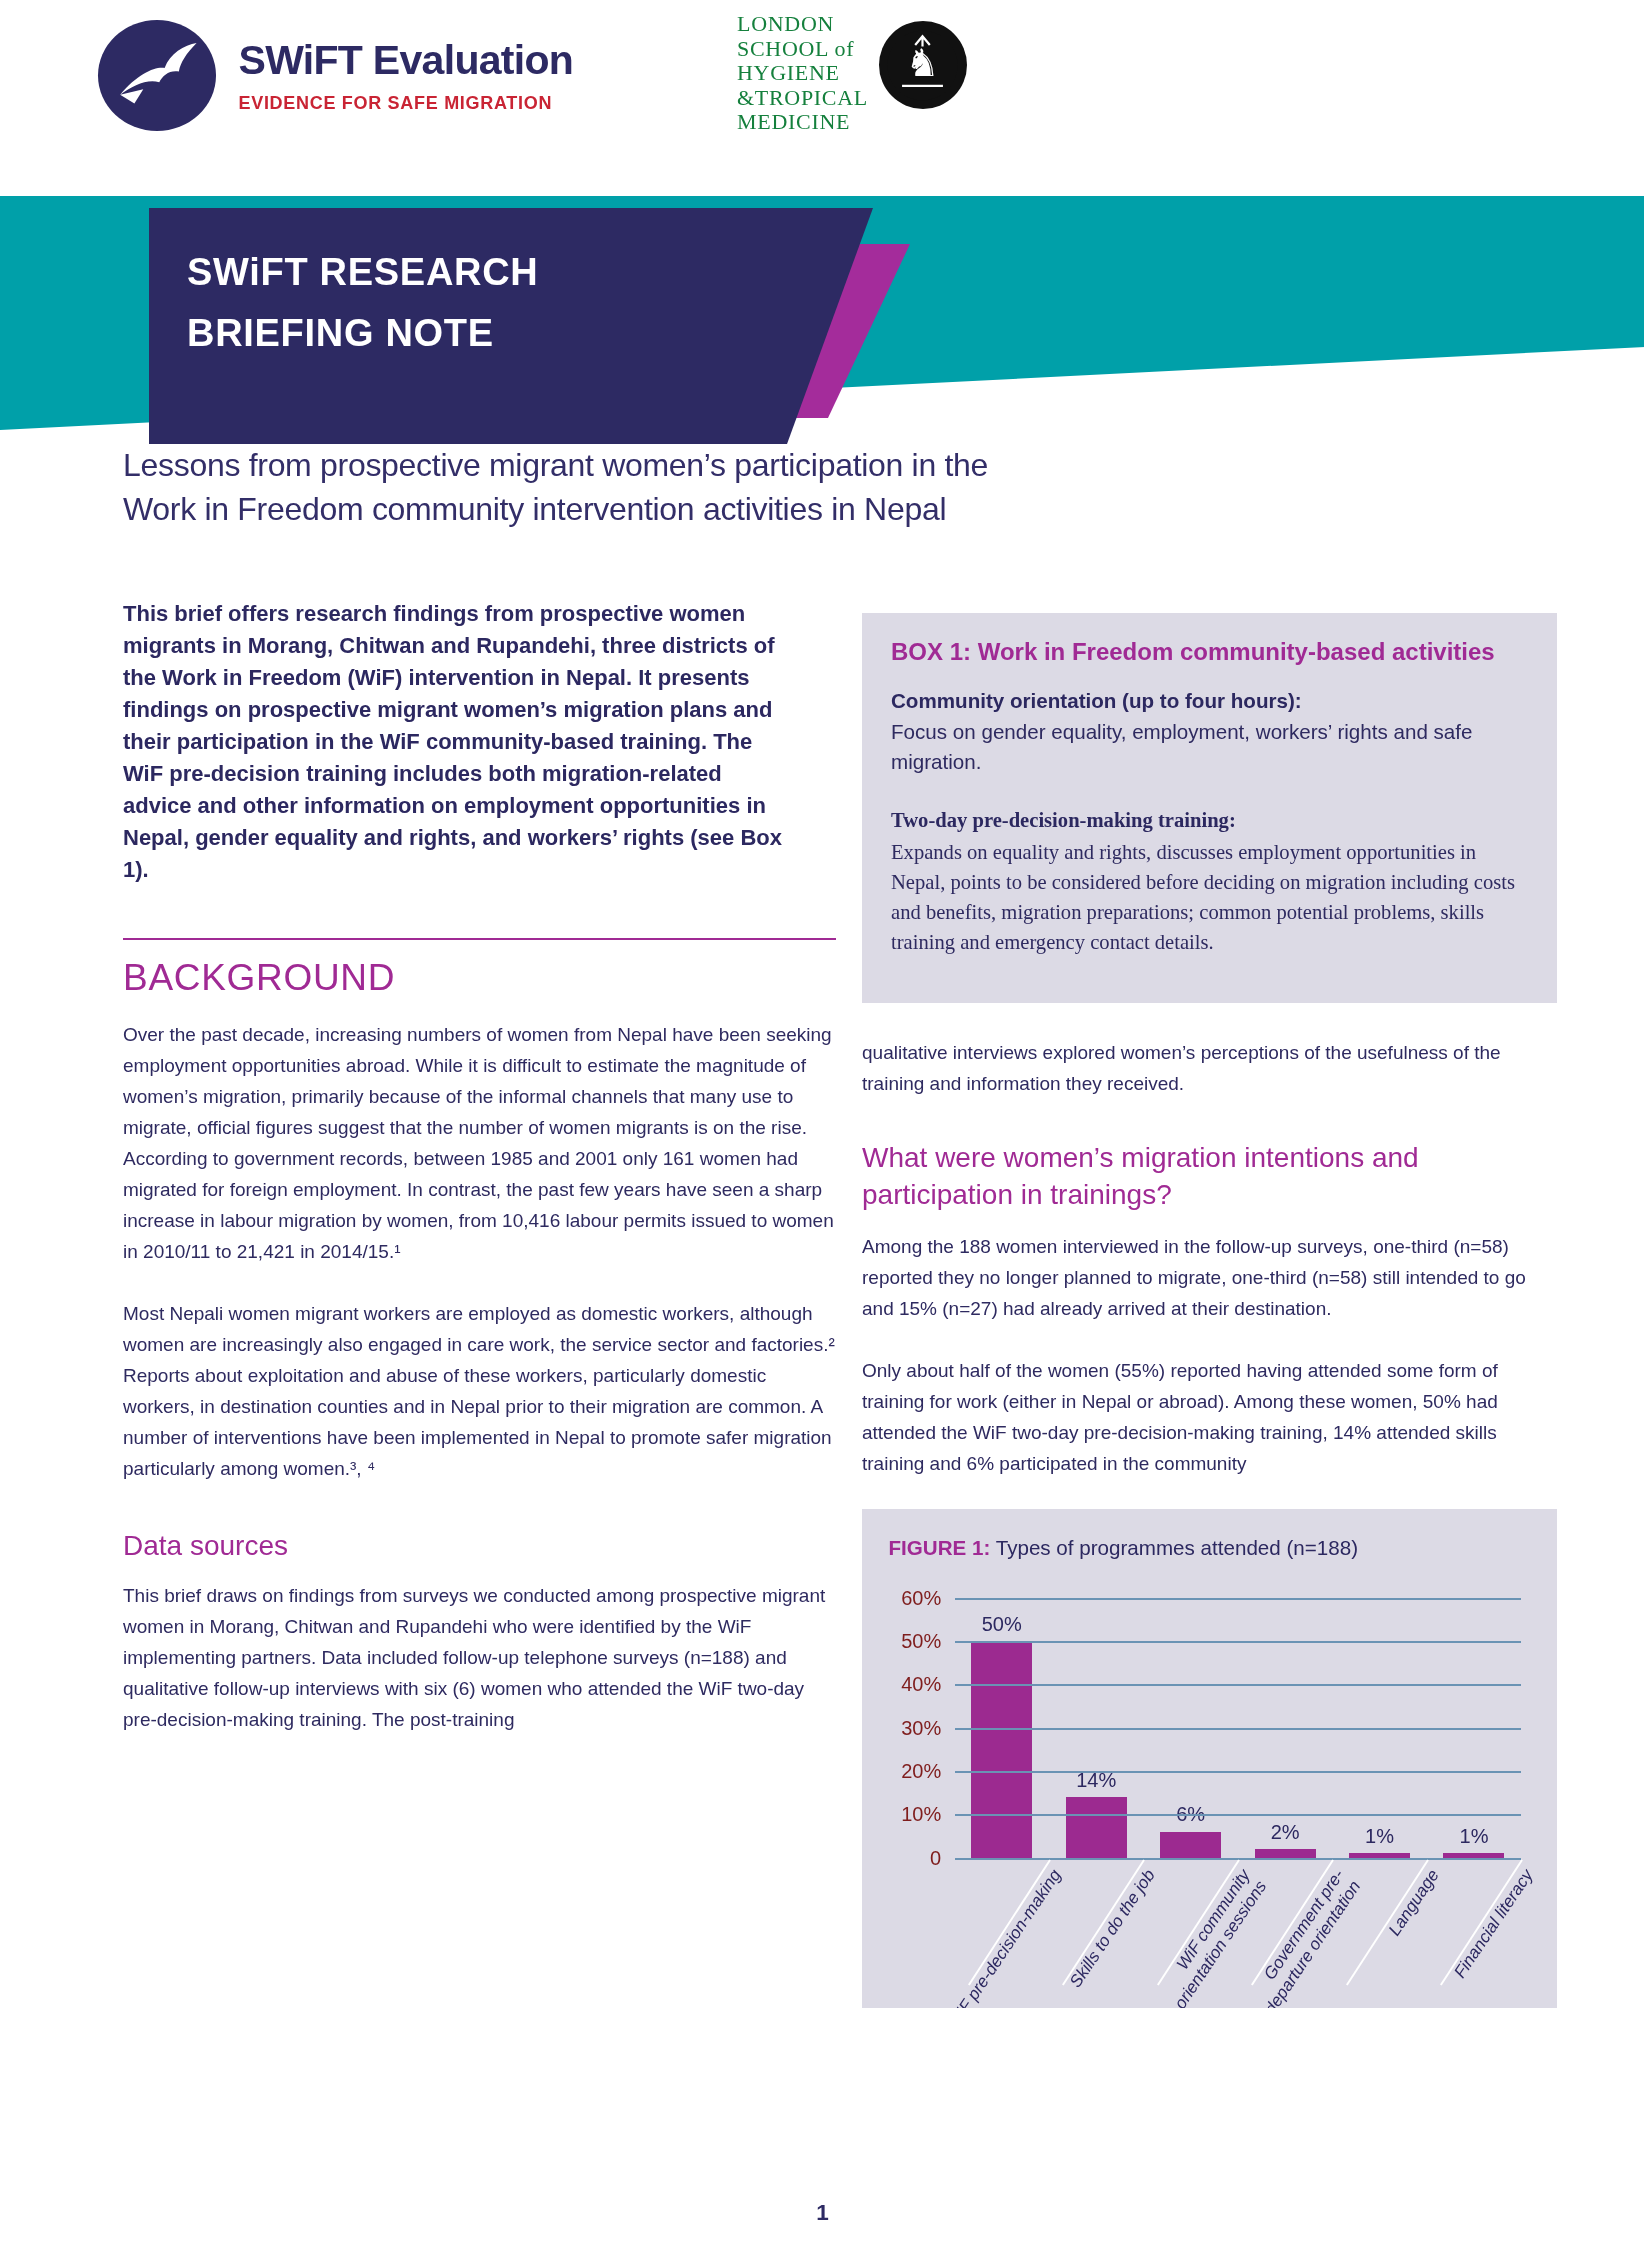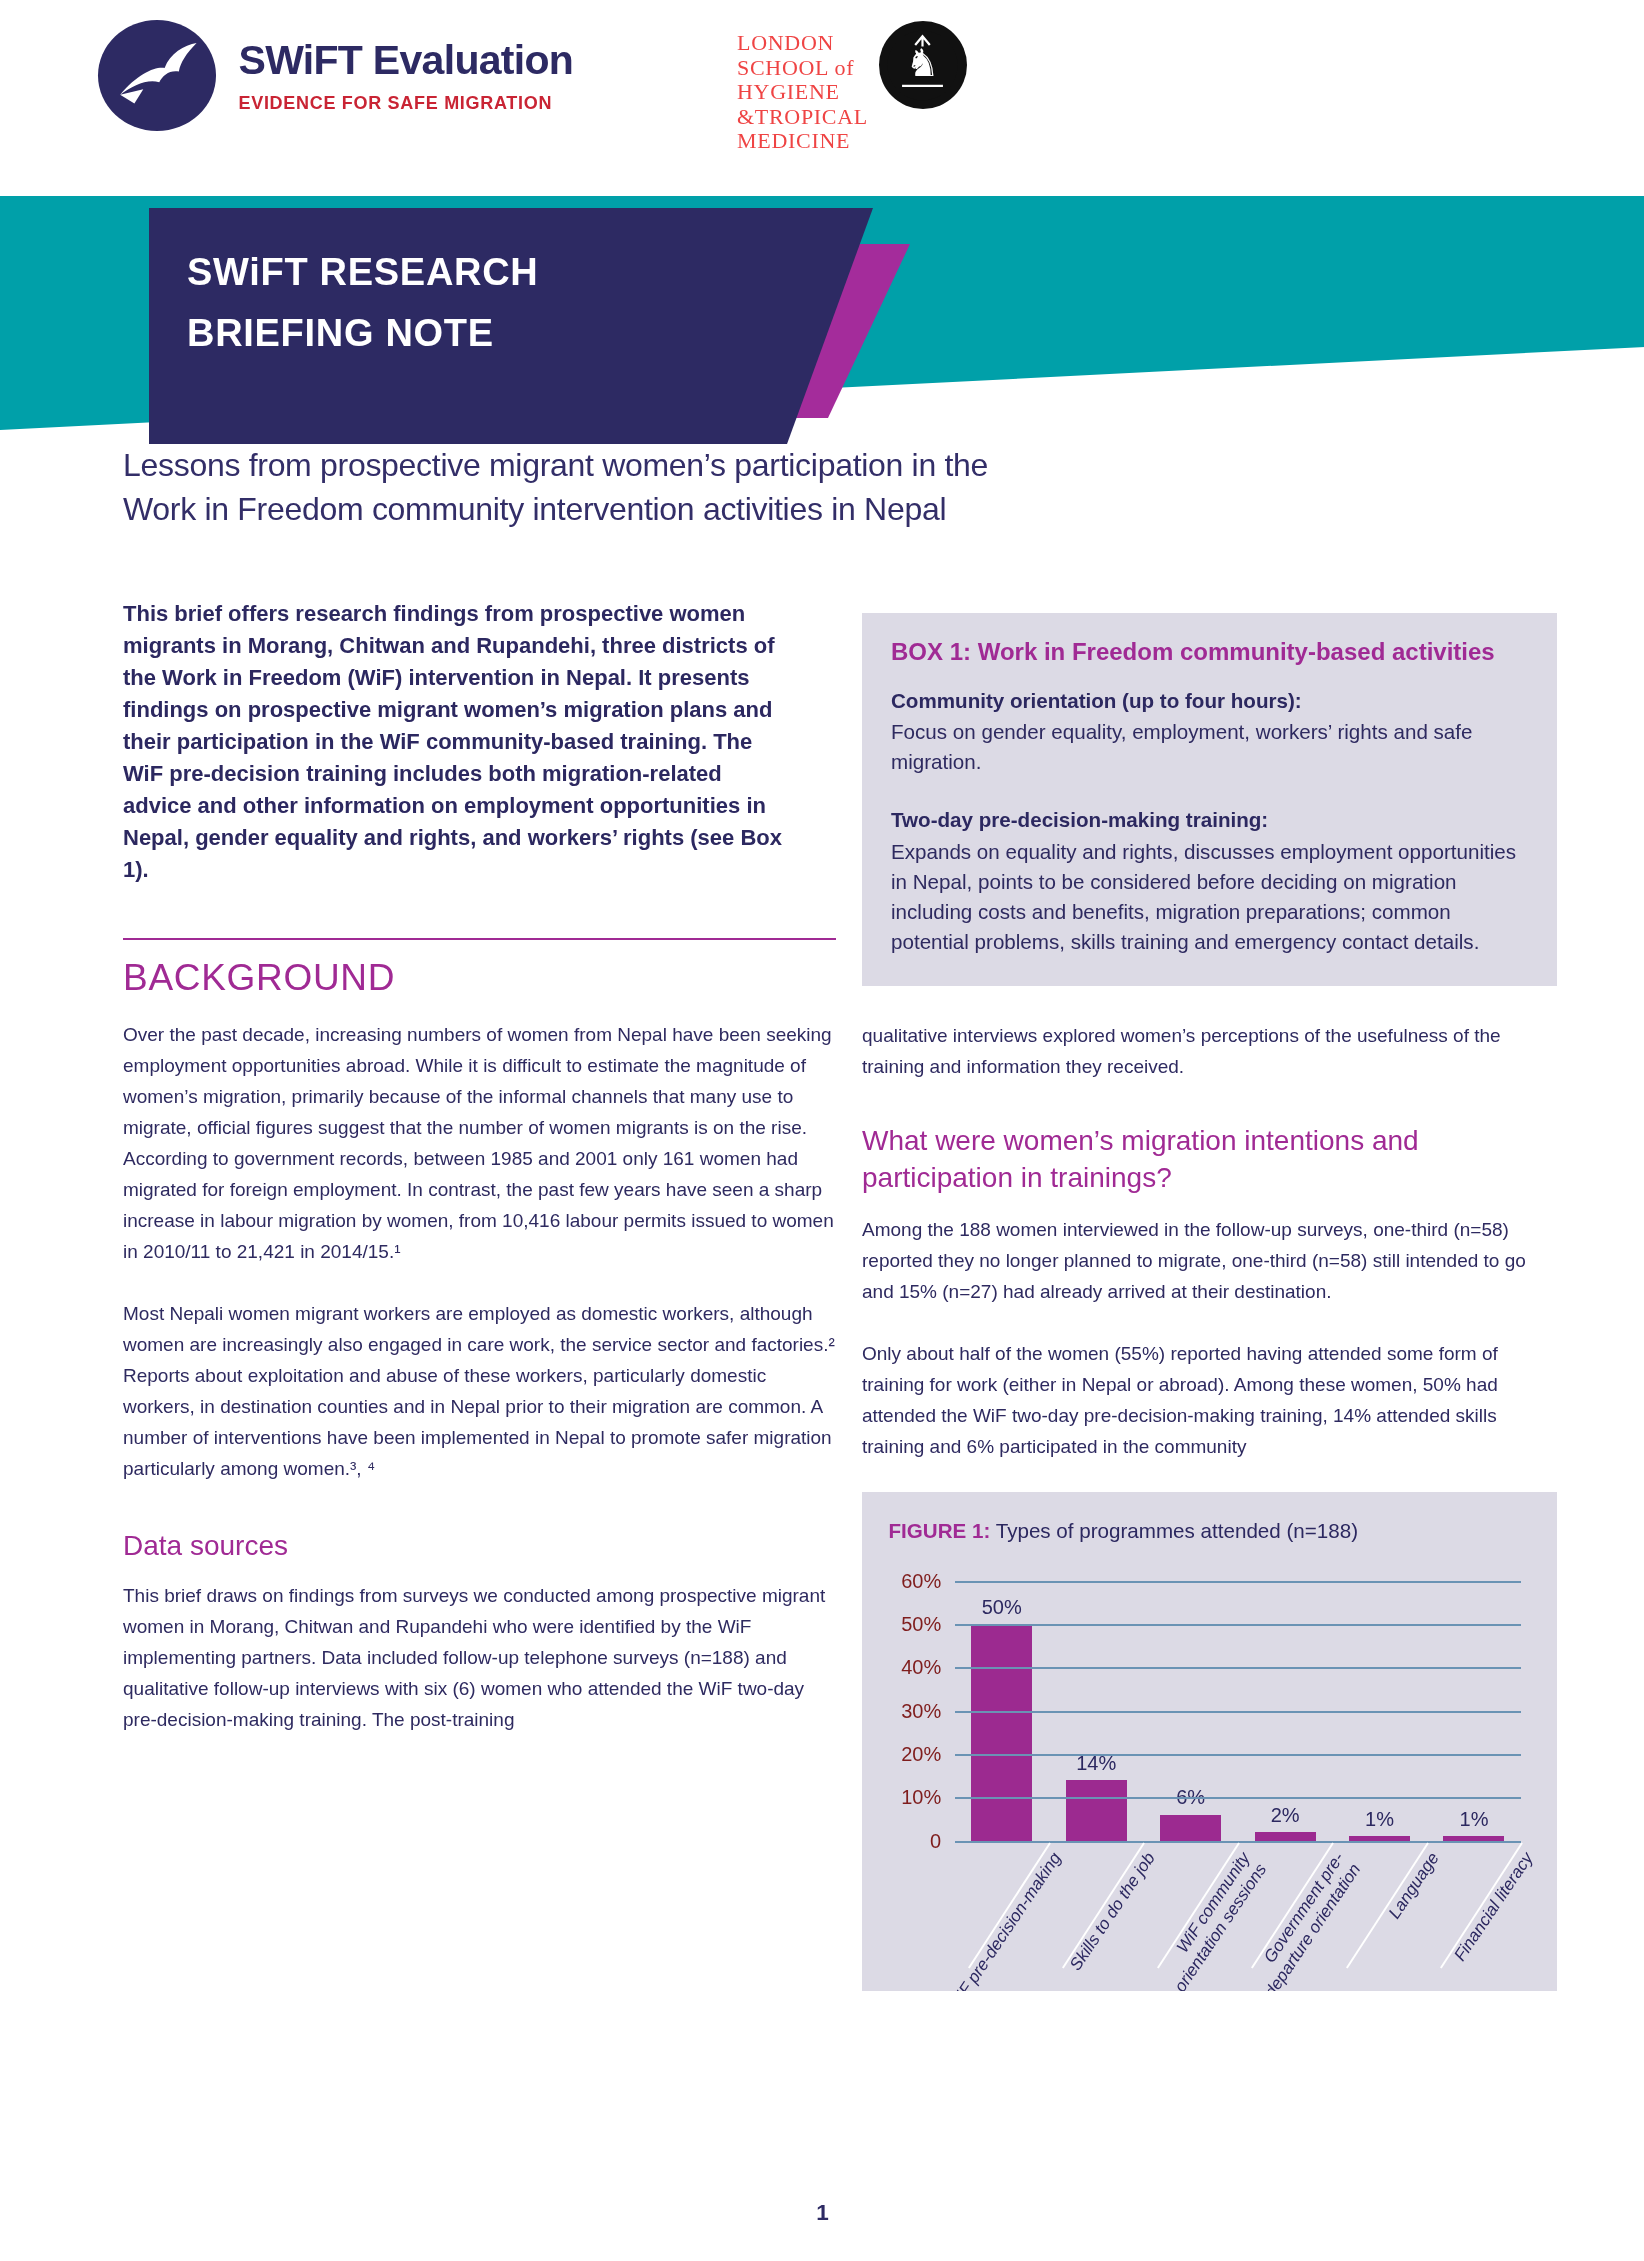--- a/index.html
+++ b/index.html
@@ -15,21 +15,21 @@
   
   .swift-logo{position:absolute;left:98px;top:20px;display:flex;align-items:flex-start;}
   .swift-ellipse{width:118px;height:111px;background:var(--navy);border-radius:50%;
                  display:flex;align-items:center;justify-content:center;flex:0 0 auto;}
   .swift-text{margin-left:22.5px;padding-top:17px;}
   .swift-title{font-size:41px;font-weight:bold;color:var(--navy);letter-spacing:-0.7px;}
   .swift-tagline{font-size:18px;font-weight:bold;color:var(--red);letter-spacing:0.7px;margin-top:9.3px;}
 
   .lshtm-logo{position:absolute;left:737px;top:12px;display:flex;align-items:flex-start;}
   .lshtm-text{font-family:"Liberation Serif",serif;font-size:22px;line-height:24.5px;
-              color:#ef4444;letter-spacing:0.7px;margin-top:19px;}
+              color:#15803d;letter-spacing:0.7px;}
   .lshtm-emblem{width:88px;height:88px;border-radius:50%;background:#111;
                 margin-left:10.6px;margin-top:9.3px;display:flex;align-items:center;justify-content:center;}
 
   
   .banner{position:absolute;left:0;top:196px;width:1645px;height:236px;background:var(--teal);
           clip-path:polygon(0 0,100% 0,100% 151px,0 234px);}
   .banner-magenta{position:absolute;left:186px;top:244px;width:724px;height:174px;background:#a42c9b;
           clip-path:polygon(0 0,100% 0,calc(100% - 82px) 100%,0 100%);}
   .banner-navy{position:absolute;left:149px;top:208px;width:724px;height:236px;background:var(--navy);
           clip-path:polygon(0 0,100% 0,calc(100% - 86px) 100%,0 100%);
@@ -54,21 +54,21 @@
   .h-background{color:var(--magenta);font-size:37px;font-weight:400;letter-spacing:0.7px;margin:17px 0 20px 0;}
   .h-datasources{color:var(--magenta);font-size:28px;font-weight:400;margin:46px 0 18.6px 0;}
   .h-section{color:var(--magenta);font-size:28px;font-weight:400;line-height:37px;margin:40px 0 18.6px 0;}
 
   
   .box1{background:var(--boxbg);padding:25px 29px 29px 29px;}
   .box1-title{font-size:24px;font-weight:bold;color:var(--magenta);margin-bottom:20px;}
   .box1 .item-heading{font-size:20.6px;font-weight:bold;color:#2c2860;line-height:30px;}
   .box1 .item-body{font-size:20.6px;line-height:30px;color:var(--ink);margin:1.3px 0 0 0;}
   .box1 .item{margin-bottom:28px;}
-  .box1 .item:last-child{margin-bottom:0;}
+  .box1 .item:last-child{margin-bottom:17px;font-family:Liberation Serif, serif;}
 
   
   .figure-box{background:var(--boxbg);height:499px;margin-top:4px;padding:26.5px 26.5px 0 26.5px;
               overflow:hidden;position:relative;}
   .figure-title{font-size:20.6px;color:#2c2860;}
   .figure-title .fig-label{color:var(--magenta);font-weight:bold;}
   .chart{position:relative;height:424px;margin-top:38px;}
   .yaxis{position:absolute;left:0;top:0;width:58px;height:260px;}
   .ytick{position:absolute;right:5.3px;transform:translateY(-50%);font-size:20px;color:#7f1d1d;}
   .plot{position:absolute;left:66px;right:9.3px;top:0;height:260px;}

